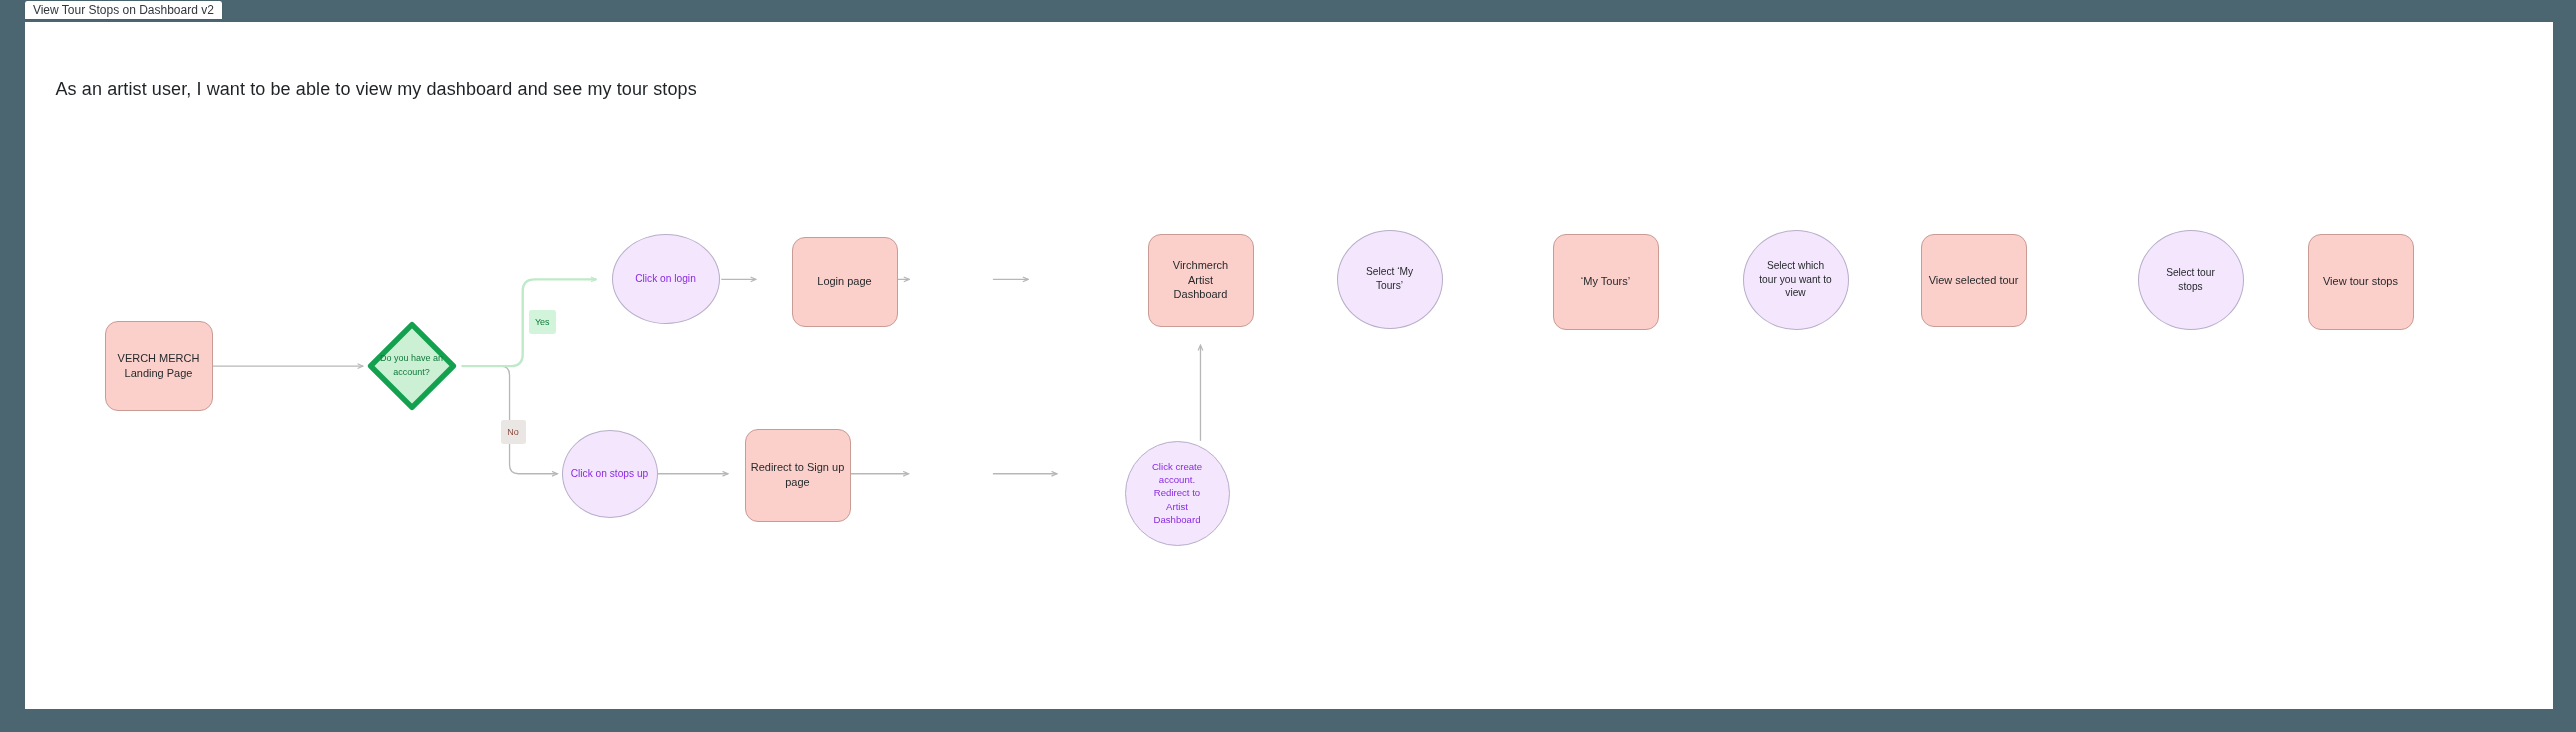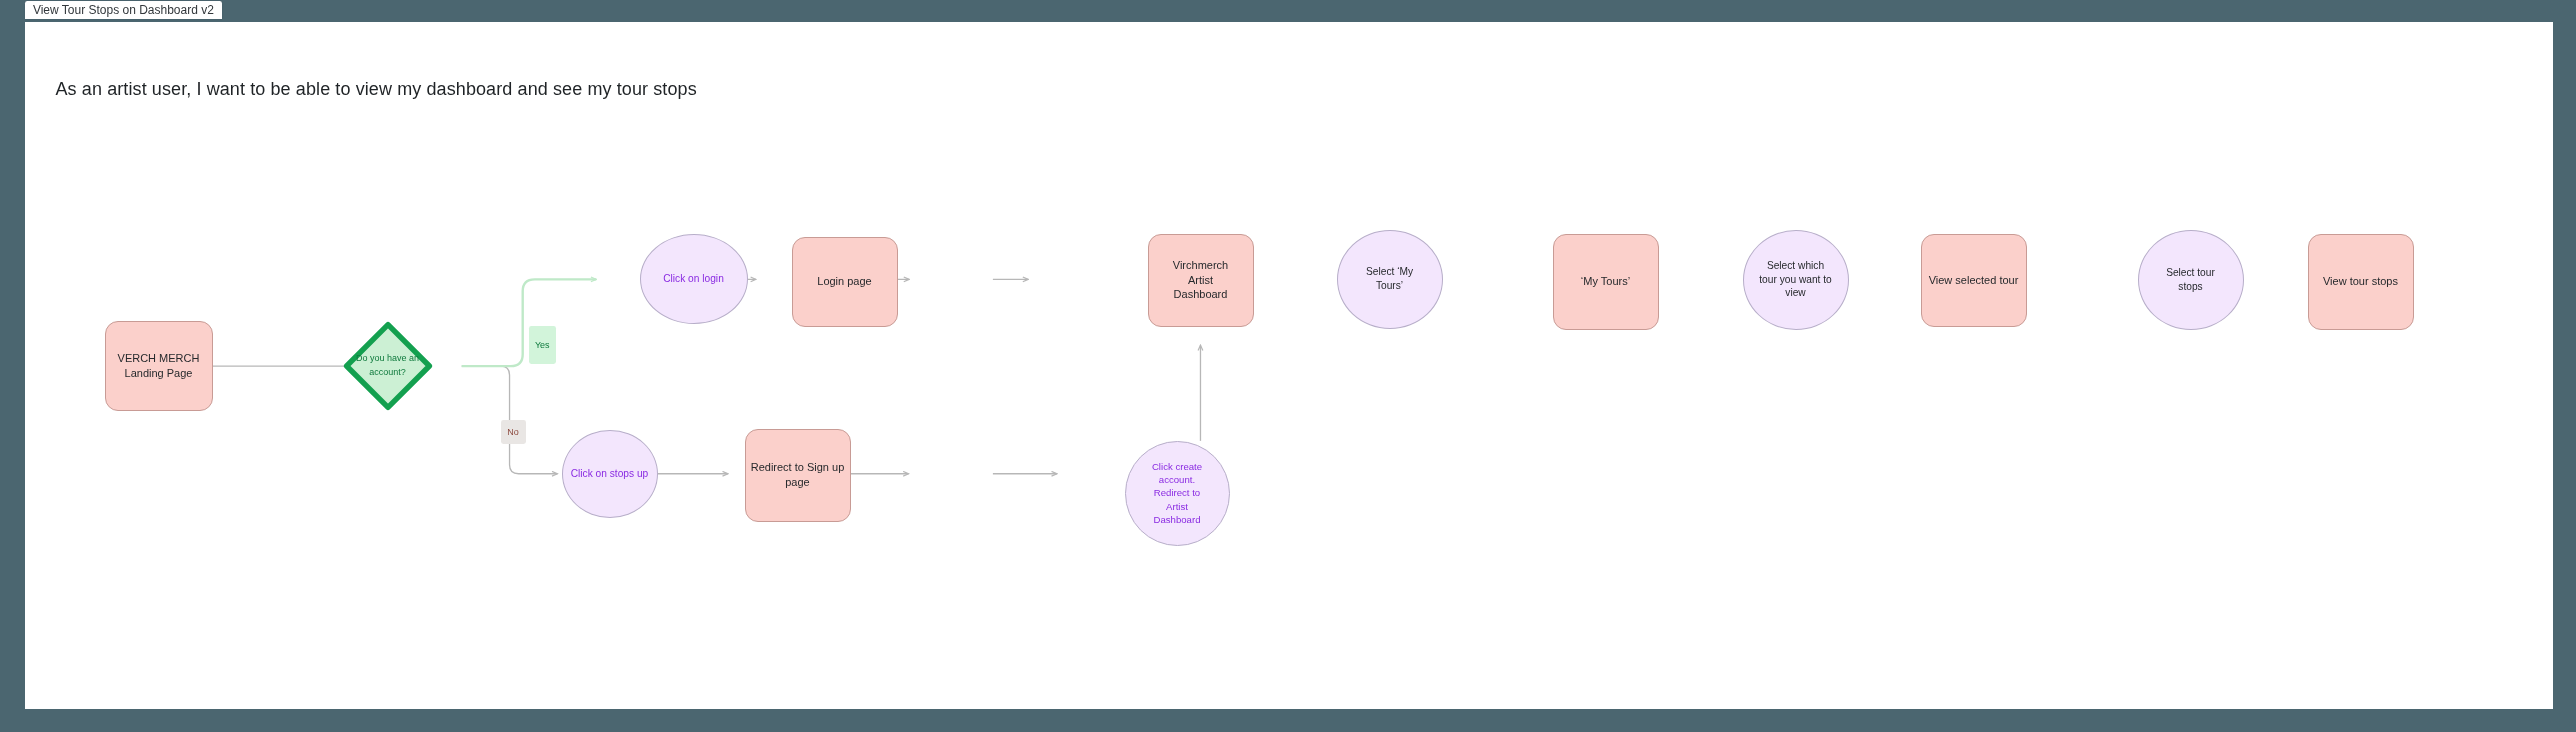--- a/index.html
+++ b/index.html
@@ -197,38 +197,38 @@
         <path d="M 1618,755 L 1725,755" marker-end="url(#ah-grey)"></path>
 
         <path d="M 1965,700 L 1965,540" marker-end="url(#ah-grey)"></path>
       </g>
       <g fill="none" stroke="#bfe9c8" stroke-width="4">
 
         <path d="M 730,575 L 812,575 Q 832,575 832,555 L 832,450 Q 832,430 852,430 L 955,430" marker-end="url(#ah-green)"></path>
       </g>
     </svg>
 
-    <div class="edge-label yes" style="left:504px; top:304px; width:27.5px; height:38px;">Yes</div>
+    <div class="edge-label yes" style="left:504px; top:288px; width:27.5px; height:24px;">Yes</div>
     <div class="edge-label no" style="left:476px; top:398px; width:25px; height:24px;">No</div>
 
     <div class="node node-rect" style="left:80px; top:299px; width:108px; height:90px;">
       <span class="node-label">VERCH MERCH
 Landing Page</span>
     </div>
 
-    <div class="node node-diamond" style="left:318px; top:299px;">
+    <div class="node node-diamond" style="left:342px; top:299px;">
       <svg class="dia-shape" viewBox="0 0 150 150" xmlns="http://www.w3.org/2000/svg">
         <polygon points="75,6 144,75 75,144 6,75" fill="#ccf0d4" stroke="#13a04f" stroke-width="9" stroke-linejoin="round"></polygon>
       </svg>
       <span class="dia-label">Do you
 have an
 account?</span>
     </div>
 
-    <div class="node node-ellipse txt-purple" style="left:615px; top:212px; width:108px; height:90px;">
+    <div class="node node-ellipse txt-purple" style="left:587px; top:212px; width:108px; height:90px;">
       <span class="node-label">Click on login</span>
     </div>
 
     <div class="node node-rect" style="left:767px; top:215px; width:106px; height:90px;">
       <span class="node-label">Login page</span>
     </div>
 
 
     <div class="node node-rect" style="left:1123px; top:212px; width:106px; height:93px;">
       <span class="node-label">Virchmerch

